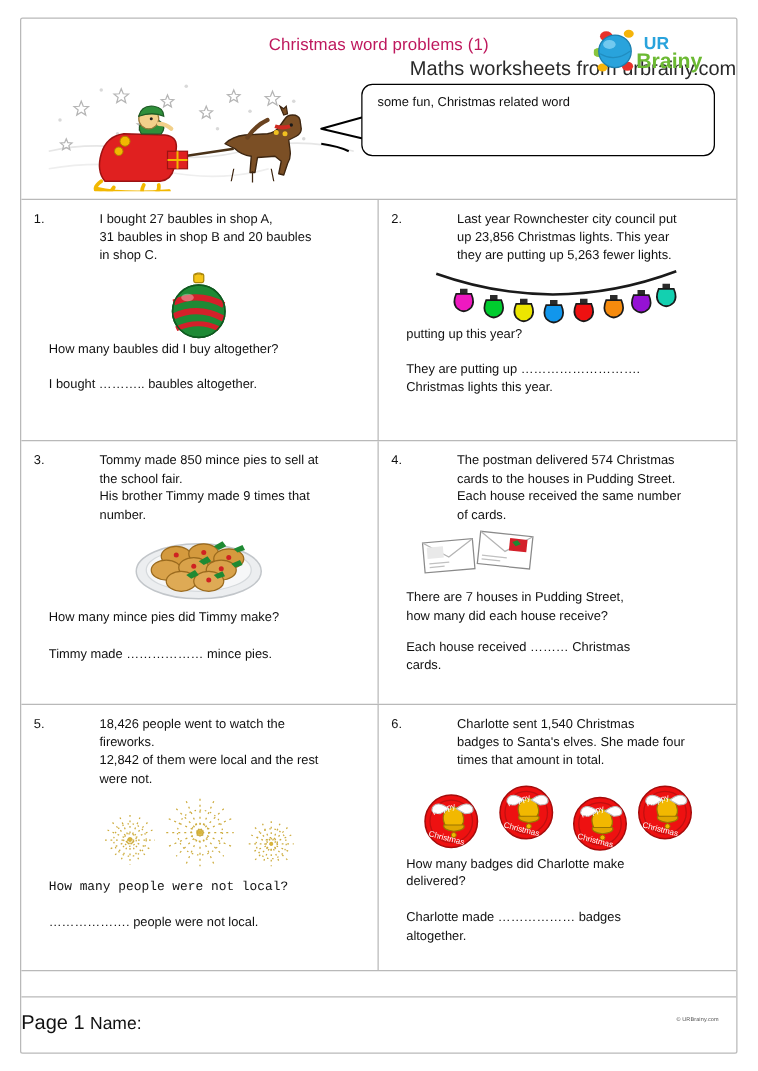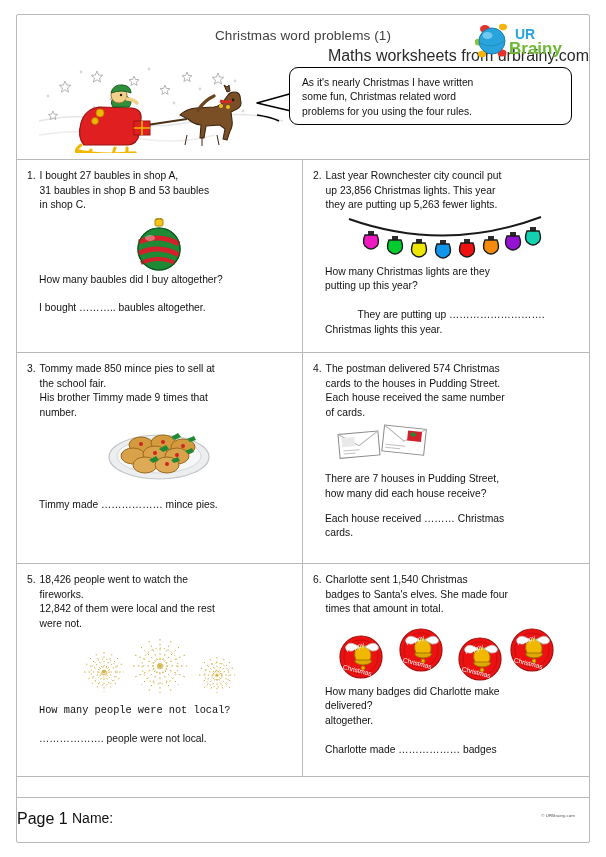--- a/index.html
+++ b/index.html
@@ -26,21 +26,21 @@
   }
 
   
   .header{
     position:relative;
     height:46px;
   }
   .title{
     text-align:center;
     font-size:13.5px;
-    color:#404040;
+    color:#be185d;
     padding-top:13px;
     letter-spacing:.1px;
   }
   .subtitle{
     text-align:right;
     font-size:16px;
     color:#2a2a2a;
     padding-top:4px;
   }
   .logo{
@@ -101,21 +101,21 @@
     font-size:10.3px;
     line-height:14.6px;
     color:#111;
     margin:0;
     display:flex;
   }
   .qnum{
     flex:0 0 auto;
     padding-right:4px;
   }
-  .qbody{flex:1 1 auto;}
+  .qbody{flex:1 1 auto;margin-left:40px;}
   .ask{
     font-size:10.3px;
     line-height:14.6px;
     margin:0;
     color:#111;
   }
   .answer{
     font-size:10.3px;
     line-height:14.6px;
     margin:0;
@@ -242,36 +242,34 @@
           <path d="M90 36 q6 0 10 4" stroke="#f2d08a" stroke-width="3.4" fill="none" stroke-linecap="round"></path>
         </g>
       </svg>
 
       <svg class="bubble-tail" viewBox="0 0 40 34">
         <path d="M38 4 L2 14 L36 22" fill="#fff" stroke="#000" stroke-width="1.6" stroke-linejoin="round"></path>
         <path d="M2 26 q14 2 22 6" fill="none" stroke="#000" stroke-width="1.6"></path>
       </svg>
 
       <div class="bubble">
-        <p>As it's nearly Christmas I have written</p>
         <p>some fun, Christmas related word</p>
-        <p>problems for you using the four rules.</p>
       </div>
     </div>
 
     <div class="grid">
 
       <div class="qrow r1">
 
         <div class="qcell left">
           <div class="qtext">
             <span class="qnum">1.</span>
             <span class="qbody">
               <span>I bought 27 baubles in shop A,</span><br>
-              <span>31 baubles in shop B and 53 baubles</span><br>
+              <span>31 baubles in shop B and 20 baubles</span><br>
               <span>in shop C.</span>
             </span>
           </div>
 
           <div class="art" style="height:56px;margin-top:4px;">
             <svg width="46" height="54" viewBox="0 0 46 54">
               <rect x="19" y="1" width="8" height="7" rx="1.4" fill="#f5c518" stroke="#a9860a" stroke-width="1"></rect>
               <path d="M20 2 q3 -4 6 0" fill="none" stroke="#a9860a" stroke-width="1.2"></path>
               <circle cx="23" cy="31" r="21" fill="#1e8a35" stroke="#0f5a20" stroke-width="1.2"></circle>
               <path d="M3 24 q20 -9 40 2" stroke="#d4202a" stroke-width="5" fill="none"></path>
@@ -329,23 +327,22 @@
                   <path d="M-6 4 q-3 7 0 11 q6 6 12 0 q3 -4 0 -11z" fill="#9512d4" stroke="#1a1a1a" stroke-width="1.4"></path>
                 </g>
                 <g transform="translate(188,12)">
                   <rect x="-3" y="0" width="6" height="4" fill="#2b2b2b"></rect>
                   <path d="M-6 4 q-3 7 0 11 q6 6 12 0 q3 -4 0 -11z" fill="#13d0b0" stroke="#1a1a1a" stroke-width="1.4"></path>
                 </g>
               </g>
             </svg>
           </div>
 
-          <p class="ask pad-l" style="margin-top:4px;">How many Christmas lights are they</p>
           <p class="ask pad-l">putting up this year?</p>
-          <p class="answer pad-l" style="margin-top:14px;text-align:center;">They are putting up ……………………….</p>
+          <p class="answer pad-l" style="margin-top:14px;">They are putting up ……………………….</p>
           <p class="answer pad-l">Christmas lights this year.</p>
         </div>
       </div>
 
       <div class="qrow r2">
 
         <div class="qcell left">
           <div class="qtext">
             <span class="qnum">3.</span>
             <span class="qbody">
@@ -382,20 +379,21 @@
                 <circle cx="40" cy="21" r="2"></circle>
                   <circle cx="62" cy="19" r="2"></circle>
                 <circle cx="82" cy="23" r="2"></circle>
                   <circle cx="54" cy="30" r="2"></circle>
                 <circle cx="76" cy="32" r="2"></circle>
                   <circle cx="66" cy="41" r="2"></circle>
               </g>
             </svg>
           </div>
 
+          <p class="ask pad-l" style="margin-top:4px;">How many mince pies did Timmy make?</p>
           <p class="answer pad-l" style="margin-top:14px;">Timmy made ……………… mince pies.</p>
         </div>
 
         <div class="qcell">
           <div class="qtext">
             <span class="qnum">4.</span>
             <span class="qbody">
               <span>The postman delivered 574 Christmas</span><br>
               <span>cards to the houses in Pudding Street.</span><br>
               <span>Each house received the same number</span><br>
@@ -523,22 +521,22 @@
               <g transform="translate(196,24)">
                 <use href="#badge"></use>
                 <text x="-12" y="-9" font-family="Liberation Sans, sans-serif" font-size="6.5" fill="#ffffff" transform="rotate(-18)">Happy</text>
                 <text x="-15" y="16" font-family="Liberation Sans, sans-serif" font-size="6.5" fill="#ffffff" transform="rotate(14)">Christmas</text>
               </g>
             </svg>
           </div>
 
           <p class="ask pad-l" style="margin-top:2px;">How many badges did Charlotte make</p>
           <p class="ask pad-l">delivered?</p>
+          <p class="answer pad-l" style="margin-top:14px;">Charlotte made ……………… badges</p>
           <p class="answer pad-l">altogether.</p>
-          <p class="answer pad-l" style="margin-top:14px;">Charlotte made ……………… badges</p>
         </div>
       </div>
     </div>
 
     <div class="footer">
       <div class="footer-inner">
         <span class="fname">Name:</span>
         <span class="fpage">Page 1</span>
         <span class="fcopy">© URBrainy.com</span>
       </div>

